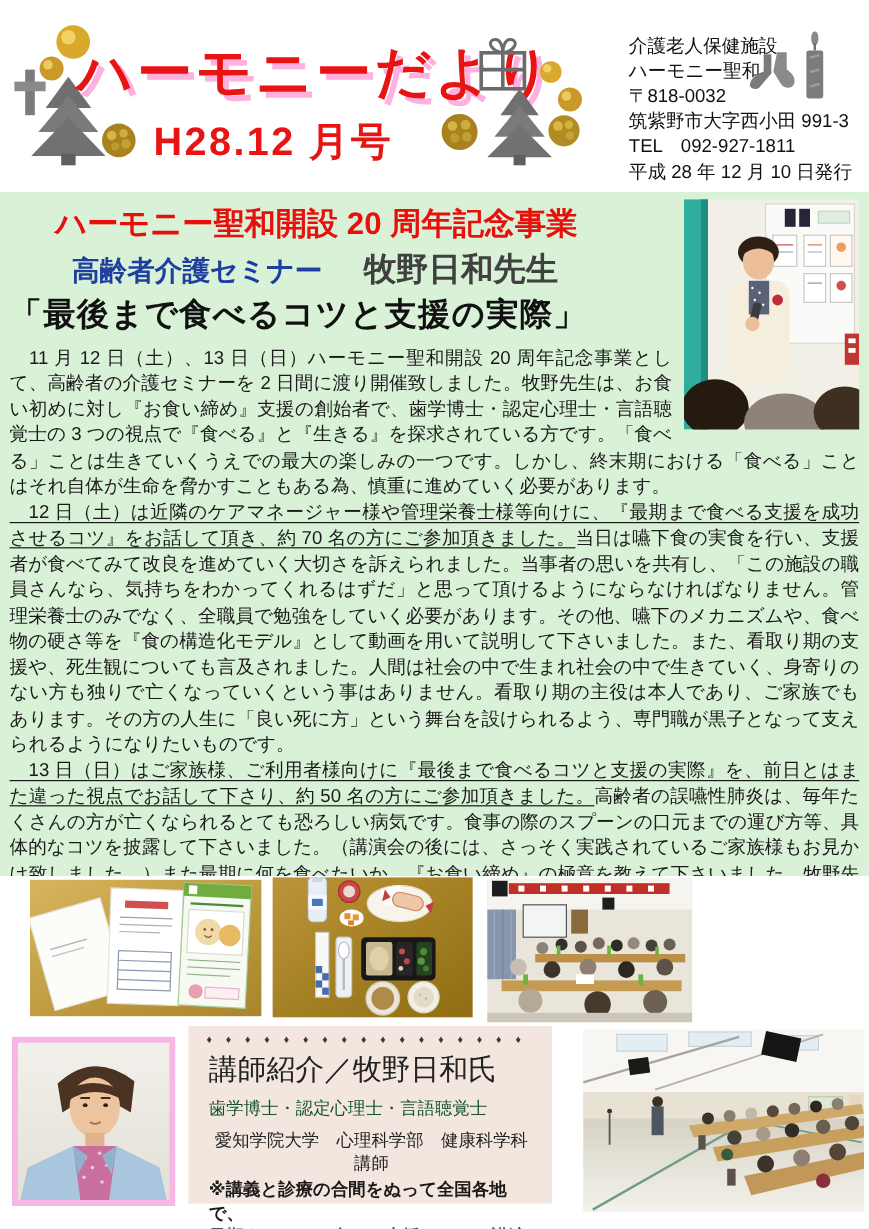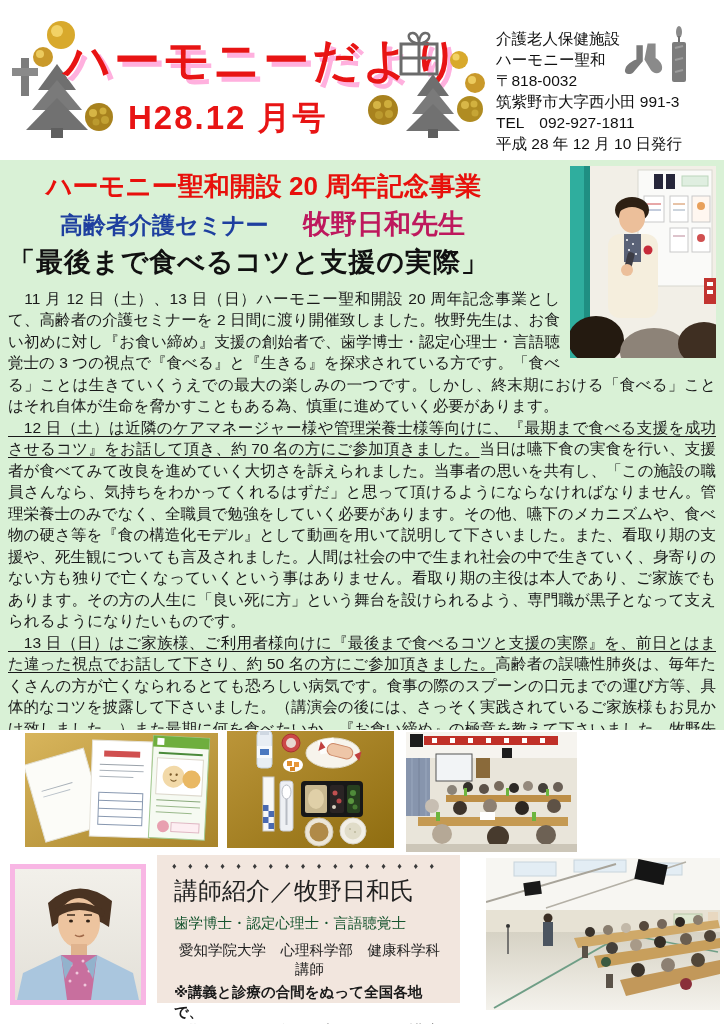--- a/index.html
+++ b/index.html
@@ -11,32 +11,32 @@
   .abs{position:absolute;}
   
   .nl-title{
     left:64px;top:30px;font-size:46px;font-weight:bold;color:#e81414;
     letter-spacing:3px;text-shadow:5px 5px 0 #ffb0de;white-space:nowrap;
   }
   .nl-issue{
     left:128px;top:96px;font-size:33px;font-weight:bold;color:#e81414;
     letter-spacing:2px;white-space:nowrap;
   }
-  .org-info{left:496px;top:28px;font-size:15.5px;line-height:21px;color:#101010;}
+  .org-info{left:524px;top:28px;font-size:15.5px;line-height:21px;color:#101010;}
   .deco{line-height:0;}
   
   .green{
     left:0;top:160px;width:724px;height:570px;background:#d9f1d6;
     box-sizing:border-box;padding:6px 8px 0 8px;overflow:hidden;
   }
   .speaker-photo{float:right;width:146px;height:192px;margin:0 0 6px 10px;line-height:0;}
   .banner{color:#e8100c;font-size:26px;font-weight:bold;margin:6px 0 6px 38px;line-height:1.15;}
   .sem-row{margin:0 0 6px 52px;line-height:1.2;white-space:nowrap;}
   .sem-label{color:#1e3f9f;font-size:23px;font-weight:bold;}
-  .lecturer{color:#be185d;font-size:27px;font-weight:bold;margin-left:30px;margin-top:47px;}
+  .lecturer{color:#404040;font-size:27px;font-weight:bold;margin-left:30px;margin-top:47px;}
   .lec-title{color:#111;font-size:27px;font-weight:bold;margin:0 0 9px 0;letter-spacing:1px;line-height:1.2;}
   .body-text{font-size:15.5px;line-height:21.5px;text-align:justify;}
   .body-text p{margin:0;}
   .u{text-decoration:underline;text-underline-offset:3px;}
   
   .photo{line-height:0;}
   .photo-a{left:25px;top:733px;width:193px;height:114px;}
   .photo-b{left:227px;top:731px;width:167px;height:117px;}
   .photo-c{left:406px;top:732px;width:171px;height:119px;}
   

